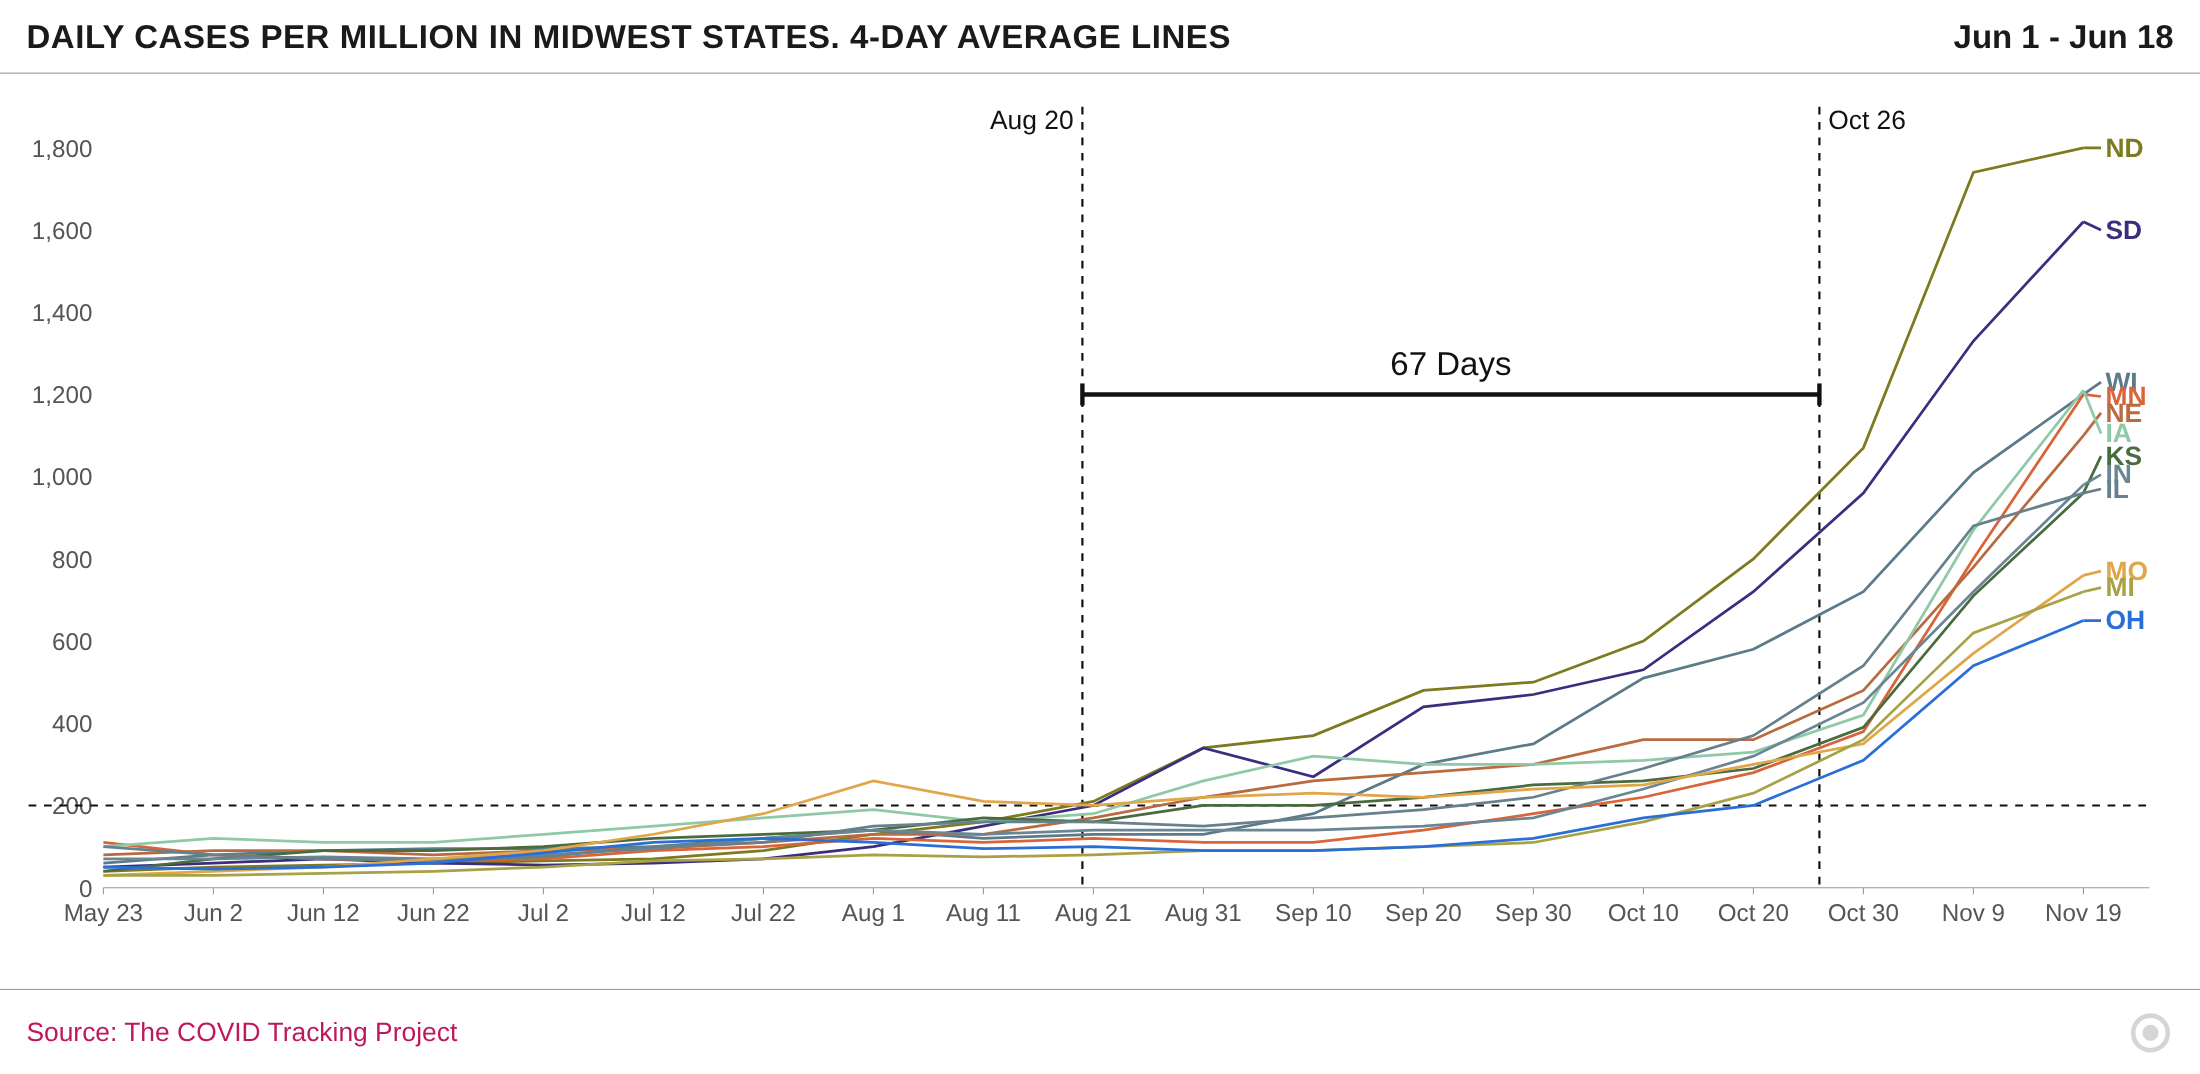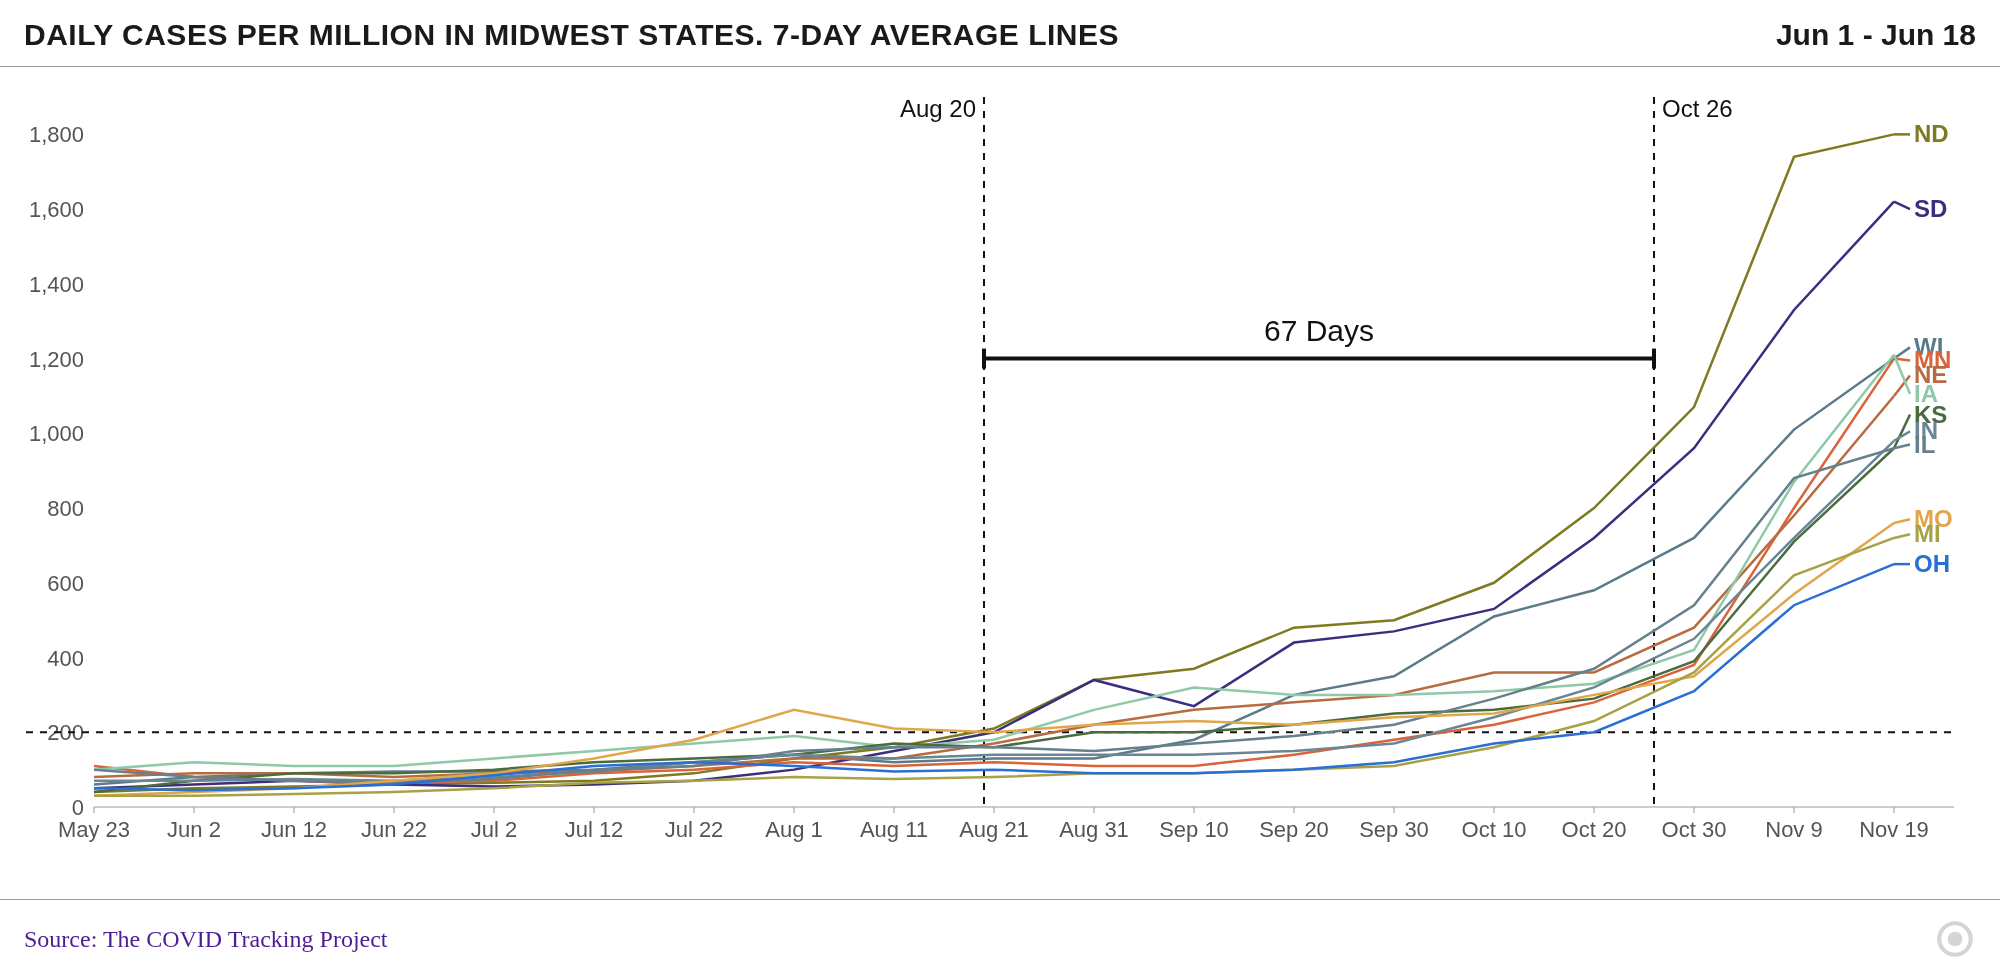--- a/index.html
+++ b/index.html
@@ -57,34 +57,33 @@
     left: 0;
     right: 0;
     padding: 18px 24px 16px 24px;
     border-top: 1px solid #999;
     display: flex;
     justify-content: space-between;
     align-items: center;
   }
   .source {
     font-size: 24px;
-    color: #4c1d95;
-    font-family: Liberation Serif, serif;
+    color: #be185d;
   }
   .logo {
     width: 42px;
     height: 42px;
     opacity: 0.35;
   }
 </style>
 </head>
 <body>
 
 <div class="header">
-  <div class="title">DAILY CASES PER MILLION IN MIDWEST STATES. 7-DAY AVERAGE LINES</div>
+  <div class="title">DAILY CASES PER MILLION IN MIDWEST STATES. 4-DAY AVERAGE LINES</div>
   <div class="daterange">Jun 1 - Jun 18</div>
 </div>
 
 <div class="chart-wrap">
   <svg class="plot" viewBox="0 0 1952 780">
     <g id="ygrid">
         <text x="60" y="728" text-anchor="end" font-size="22" fill="#555">0</text>
         <text x="60" y="653.2631578947369" text-anchor="end" font-size="22" fill="#555">200</text>
         <text x="60" y="578.5263157894738" text-anchor="end" font-size="22" fill="#555">400</text>
         <text x="60" y="503.7894736842105" text-anchor="end" font-size="22" fill="#555">600</text>

